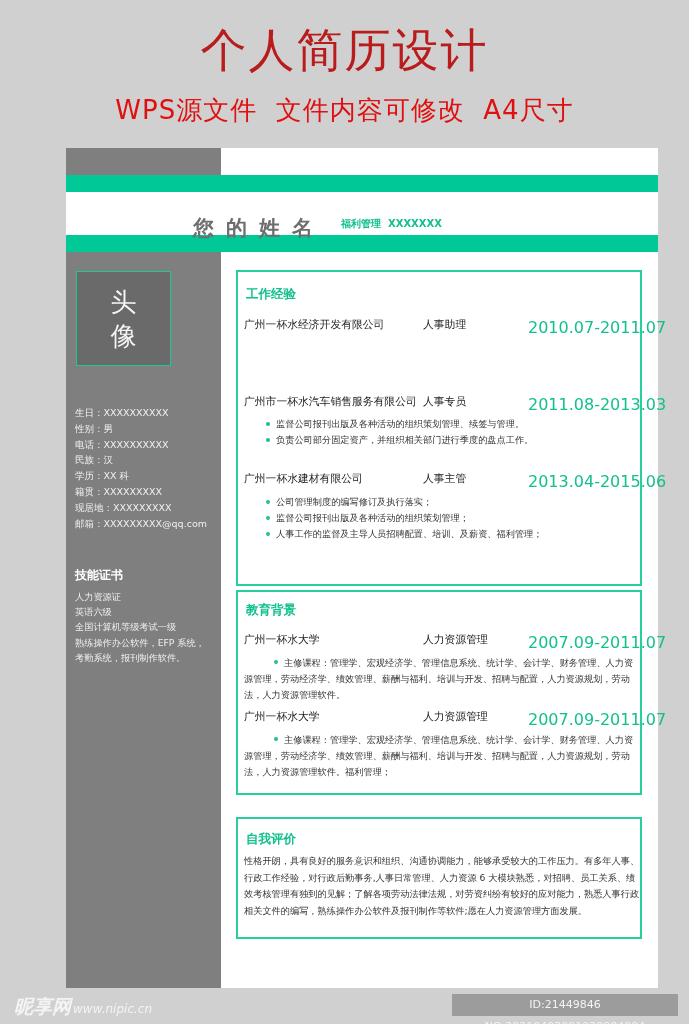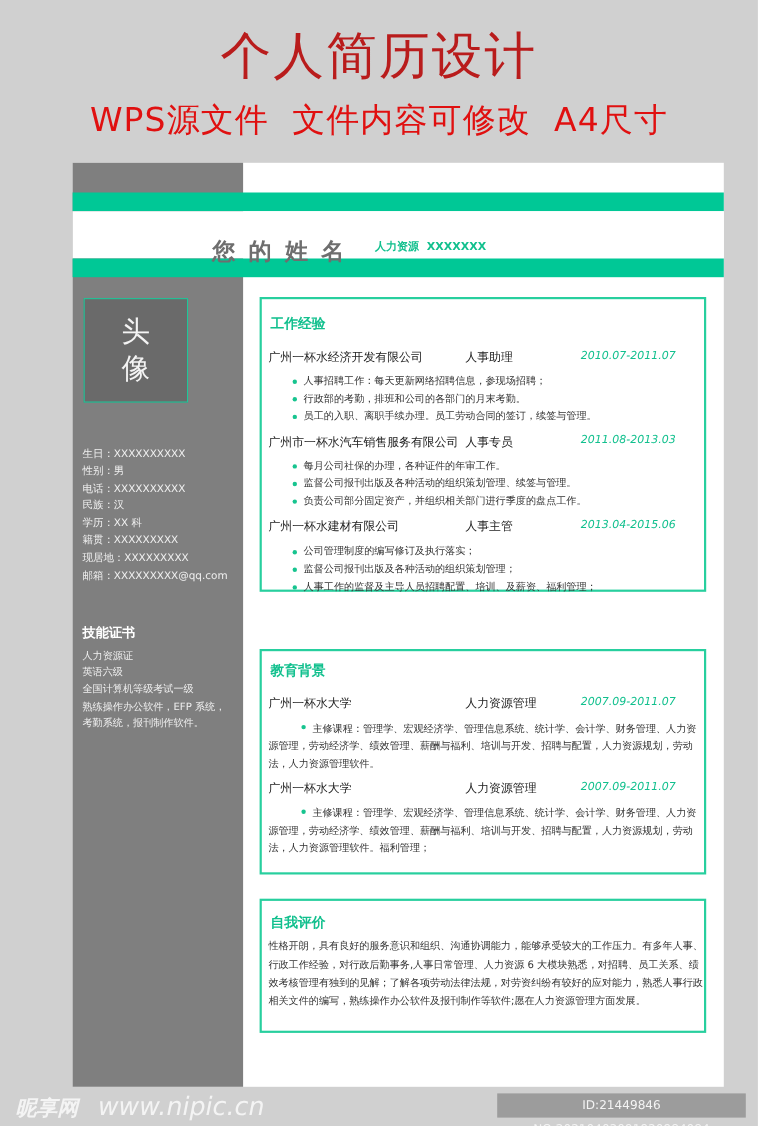--- a/index.html
+++ b/index.html
@@ -2,73 +2,73 @@
 <html><head>
 <meta charset="utf-8">
 <style>
   * { margin:0; padding:0; box-sizing:border-box; }
   html, body { width:689px; height:1024px; overflow:hidden; }
   body { background:#d0d0d0; font-family:"DejaVu Sans", sans-serif; position:relative; }
 
   .promo-title { position:absolute; left:0; top:22px; width:689px; text-align:center;
     font-size:46px; color:#b91c1c; font-family:"DejaVu Sans", sans-serif; letter-spacing:2px; line-height:56px; }
   .promo-sub { position:absolute; left:0; top:88px; width:689px; text-align:center;
-    font-size:30px; color:#e01010; line-height:44px; letter-spacing:1px; white-space:pre; }
+    font-size:26px; color:#e01010; line-height:44px; letter-spacing:1px; white-space:pre; }
 
   .page { position:absolute; left:66px; top:148px; width:592px; height:840px; background:#fff; }
   .sidebar { position:absolute; left:0; top:0; width:155px; height:840px; background:#7f7f7f; }
   .band { position:absolute; left:0; width:592px; background:#00c896; }
   .band.top { top:27px; height:17px; }
   .band.bottom { top:87px; height:17px; }
   .name-strip { position:absolute; left:0; top:44px; width:592px; height:43px; background:#fff; }
   .name { position:absolute; left:127px; top:66px; font-size:21px; font-weight:bold; color:#6e6e6e; letter-spacing:12px; }
   .intent { position:absolute; left:275px; top:69px; font-size:10px; font-weight:bold; color:#12c08e; white-space:pre; }
 
   .avatar { position:absolute; left:10px; top:123px; width:95px; height:95px; background:#6a6a6a;
     border:1px solid #1ec79a; color:#f4f4f4; font-size:26px; line-height:34px; text-align:center; padding-top:13px; }
   .info { position:absolute; left:9px; top:257px; }
   .info-row { font-size:9.5px; color:#f0f0f0; line-height:15.8px; white-space:nowrap; }
   .skills-title { position:absolute; left:9px; top:419px; font-size:12px; font-weight:bold; color:#fff; }
   .skills { position:absolute; left:9px; top:441px; width:140px; }
   .skill-row { font-size:9.2px; color:#f0f0f0; line-height:15.2px; white-space:nowrap; }
 
   .box { position:absolute; left:170px; width:406px; border:2px solid #27cf9e; background:#fff; }
-  .box1 { top:122px; height:268px; }
+  .box1 { top:122px; height:316px; }
   .box2 { top:442px; height:205px; }
   .box3 { top:669px; height:122px; }
   .box-title { position:absolute; left:8px; font-size:12.5px; font-weight:bold; color:#12c08e; }
   .job-head { position:absolute; left:6px; width:390px; height:16px; font-size:10.8px; color:#222; }
   .job-head .co { position:absolute; left:0; top:0; white-space:nowrap; }
   .job-head .role { position:absolute; top:0; white-space:nowrap; }
-  .job-head .date { position:absolute; left:284px; top:0; color:#12c08e; font-size:10px; white-space:nowrap;font-style:italic; }
+  .job-head .date { position:absolute; left:284px; top:0; color:#12c08e; font-size:16px; white-space:nowrap; }
   .bullets { position:absolute; left:28px; }
   .bullet { font-size:9.2px; color:#333; line-height:16px; white-space:nowrap; position:relative; padding-left:10px; }
   .bullet::before { content:""; position:absolute; left:0; top:6px; width:4px; height:4px; border-radius:50%; background:#17c48f; }
   .para { position:absolute; left:6px; width:394px; font-size:9.2px; color:#333; line-height:16px; }
   .para .dot { display:inline-block; width:4px; height:4px; border-radius:50%; background:#17c48f; margin:0 6px 2px 30px; }
   .selfeval { position:absolute; left:6px; top:34px; width:396px; font-size:9.2px; color:#333; line-height:16.5px; }
 
   .watermark { position:absolute; left:14px; top:994px; font-size:19px; font-weight:bold; font-style:italic; color:#f4f4f4; }
-  .watermark .url { font-size:23px; font-weight:normal; margin-left:18px; }
+  .watermark .url { font-size:12px; font-weight:normal; margin-left:2px; }
   .idbox { position:absolute; left:452px; top:994px; width:226px; height:22px; background:#9c9c9c;
     color:#f4f4f4; font-size:11px; line-height:22px; text-align:center; }
 </style>
 </head>
 <body>
 
 <div class="promo-title">个人简历设计</div>
 <div class="promo-sub">WPS源文件  文件内容可修改  A4尺寸</div>
 
 <div class="page">
   <div class="sidebar"></div>
   <div class="band top"></div>
   <div class="name-strip"></div>
   <div class="band bottom"></div>
   <div class="name">您的姓名</div>
-  <div class="intent">人力资源  XXXXXXX</div>
+  <div class="intent">福利管理  XXXXXXX</div>
 
   <div class="avatar">
     <div>头</div>
     <div>像</div>
   </div>
 
   <div class="info">
     <div class="info-row">生日：XXXXXXXXXX</div>
     <div class="info-row">性别：男</div>
     <div class="info-row">电话：XXXXXXXXXX</div>
@@ -89,33 +89,27 @@
   </div>
 
   <div class="box box1">
     <div class="box-title" style="top:14px">工作经验</div>
 
     <div class="job-head" style="top:46px">
       <span class="co">广州一杯水经济开发有限公司</span>
       <span class="role" style="left:179px">人事助理</span>
       <span class="date">2010.07-2011.07</span>
     </div>
-    <div class="bullets" style="top:67px">
-      <div class="bullet">人事招聘工作：每天更新网络招聘信息，参现场招聘；</div>
-      <div class="bullet">行政部的考勤，排班和公司的各部门的月末考勤。</div>
-      <div class="bullet">员工的入职、离职手续办理。员工劳动合同的签订，续签与管理。</div>
-    </div>
 
     <div class="job-head" style="top:123px">
       <span class="co">广州市一杯水汽车销售服务有限公司</span>
       <span class="role" style="left:179px">人事专员</span>
       <span class="date">2011.08-2013.03</span>
     </div>
     <div class="bullets" style="top:144px">
-      <div class="bullet">每月公司社保的办理，各种证件的年审工作。</div>
       <div class="bullet">监督公司报刊出版及各种活动的组织策划管理、续签与管理。</div>
       <div class="bullet">负责公司部分固定资产，并组织相关部门进行季度的盘点工作。</div>
     </div>
 
     <div class="job-head" style="top:200px">
       <span class="co">广州一杯水建材有限公司</span>
       <span class="role" style="left:179px">人事主管</span>
       <span class="date">2013.04-2015.06</span>
     </div>
     <div class="bullets" style="top:222px">

